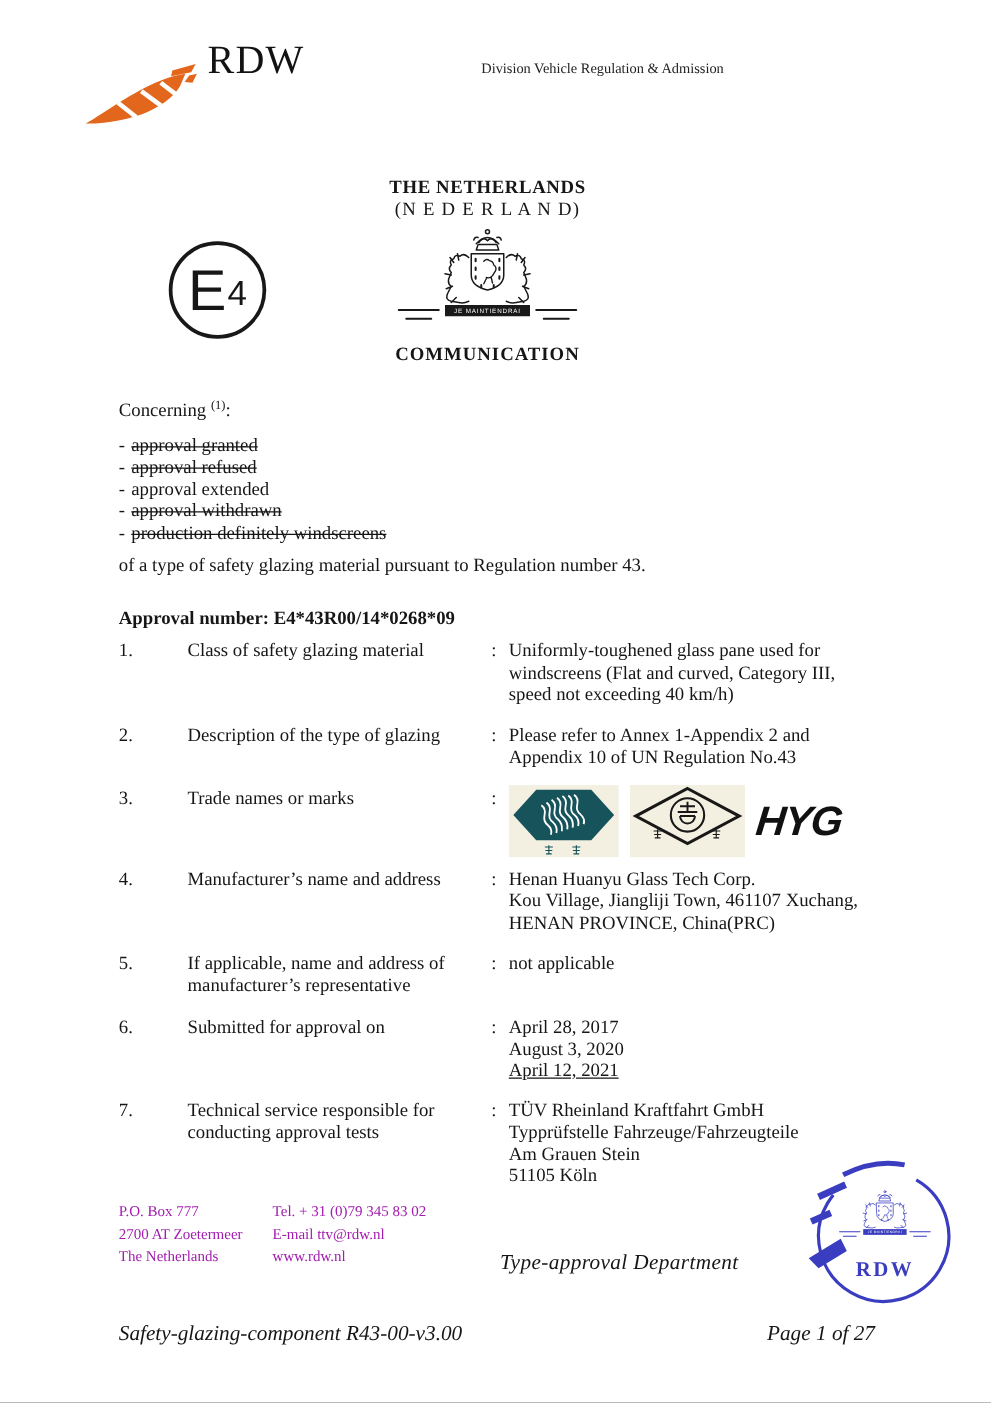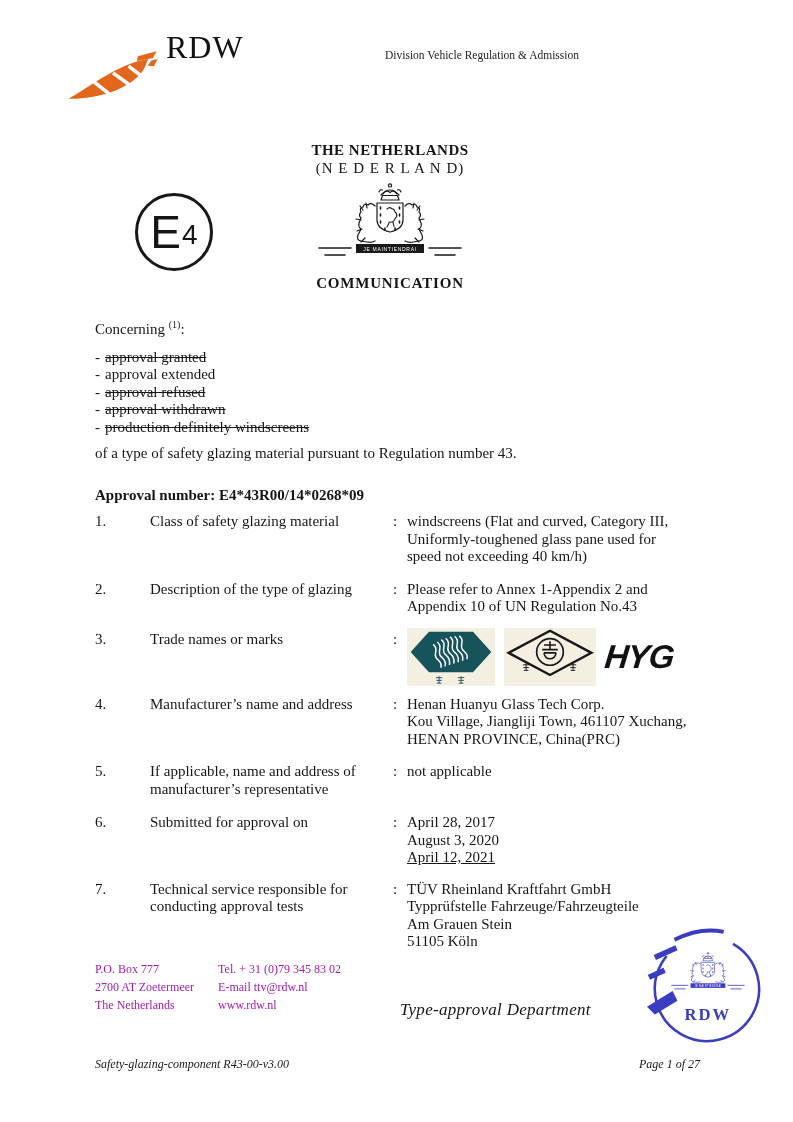--- a/index.html
+++ b/index.html
@@ -41,21 +41,21 @@
   .m4{margin-bottom:15px;} .m5{margin-bottom:16px;} .m6{margin-bottom:14px;}
   .u{text-decoration:underline;}
   .logos{display:flex;align-items:center;gap:9px;margin-top:-3px;}
   .hyg{font-family:"Liberation Sans",sans-serif;font-weight:bold;font-style:italic;
        font-size:33px;letter-spacing:-1px;transform:skewX(-6deg);color:#111;line-height:1;}
 
   
   .footer-cols{left:95px;top:960px;font-size:12px;line-height:18px;display:flex;gap:24px;color:#a21caf;}
   .department{left:400px;top:1000px;font-size:17px;font-style:italic;letter-spacing:.3px;}
   .bottom-row{left:95px;top:1057px;width:605px;display:flex;justify-content:space-between;
-              font-size:12px;font-style:italic;}
+              font-size:17px;font-style:italic;}
 
   
   .stamp{left:645px;top:928px;width:118px;height:120px;color:#3a3dc0;}
   .stamp svg text{font-family:"Liberation Serif",serif;}
 </style>
 </head>
 <body>
 
 <svg width="0" height="0" style="position:absolute" aria-hidden="true">
   <defs>
@@ -120,42 +120,42 @@
   </div>
 
   <div class="abs emark">
     <span class="e">E</span>
     <span class="n">4</span>
   </div>
 
   <div class="abs concerning">
     <div class="head"><span>Concerning</span>&nbsp;<sup>(1)</sup><span>:</span></div>
     <div class="opt"><span class="dash">-</span><span class="struck">approval granted</span></div>
+    <div class="opt"><span class="dash">-</span><span class="struck">approval refused</span></div>
     <div class="opt"><span class="dash">-</span><span>approval extended</span></div>
-    <div class="opt"><span class="dash">-</span><span class="struck">approval refused</span></div>
     <div class="opt"><span class="dash">-</span><span class="struck">approval withdrawn</span></div>
     <div class="opt"><span class="dash">-</span><span class="struck">production definitely windscreens</span></div>
     <div class="subject">of a type of safety glazing material pursuant to Regulation number 43.</div>
     <div class="approval">
       <span>Approval number:</span>
       <span>E4*43R00/14*0268*09</span>
     </div>
   </div>
 
   <div class="abs items">
 
     <div class="row m1">
       <div>1.</div>
       <div>
           <div>Class of safety glazing material</div>
         </div>
       <div>:</div>
       <div>
-        <div>windscreens (Flat and curved, Category III,</div>
-          <div>Uniformly-toughened glass pane used for</div>
+        <div>Uniformly-toughened glass pane used for</div>
+          <div>windscreens (Flat and curved, Category III,</div>
           <div>speed not exceeding 40 km/h)</div>
       </div>
     </div>
 
     <div class="row m2">
       <div>2.</div>
       <div>
           <div>Description of the type of glazing</div>
         </div>
       <div>:</div>

